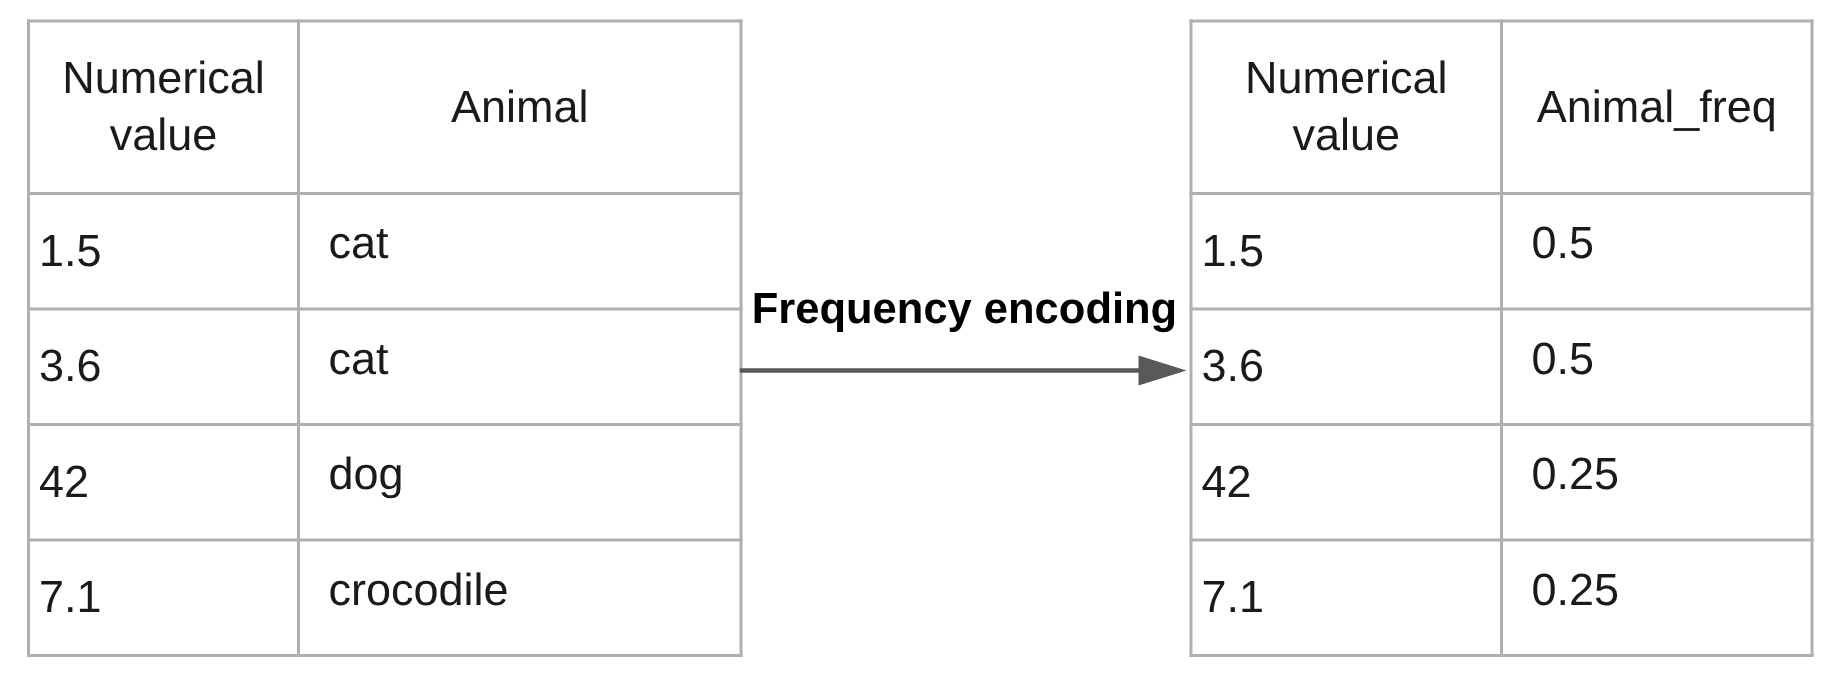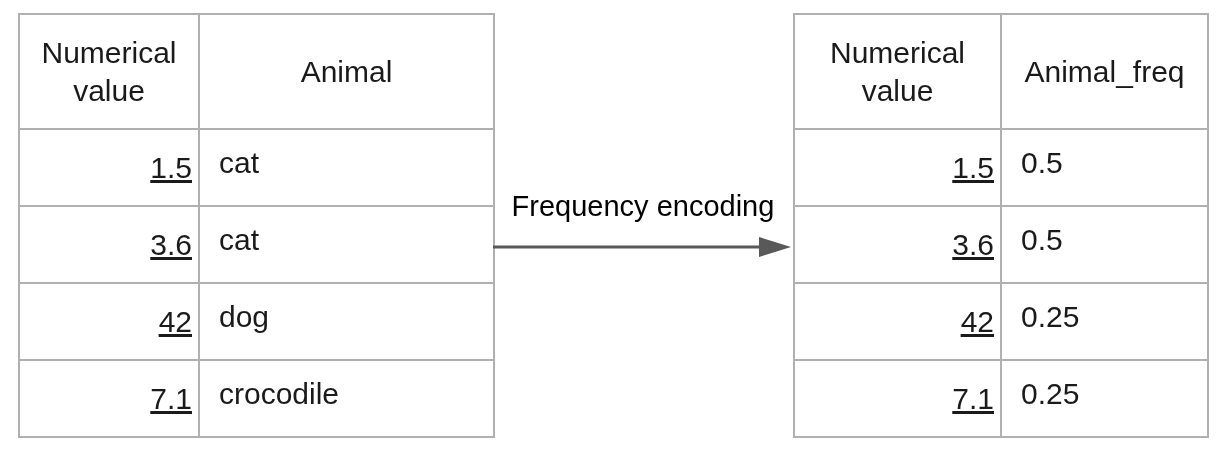--- a/index.html
+++ b/index.html
@@ -32,32 +32,32 @@
     font-weight: normal;
     vertical-align: middle;
   }
   .tbl tr.header-row th {
     height: 115px;
     text-align: center;
     line-height: 1.25;
     padding: 0 14px;
   }
   .tbl tr.data-row td { height: 77px; }
-  .tbl td.num { text-align: right; padding: 0 6px; text-decoration: underline; }
+  .tbl td.num { text-align: left; padding: 0 6px; }
   .tbl td.txt { text-align: left; padding: 0 8px 10px 19px; }
 
   .tbl-left  { left: 18px;  top: 13px; width: 475px; }
   .tbl-right { left: 793px; top: 13px; width: 414px; }
 
   .arrow-label {
     position: absolute;
     left: 493px; top: 190px; width: 300px;
     text-align: center;
     font-size: 29px;
-    font-weight: normal;
+    font-weight: bold;
     color: var(--label);
     white-space: nowrap;
   }
   .arrow-svg {
     position: absolute;
     left: 493px; top: 232px;
     width: 300px; height: 30px;
     display: block;
   }
 </style>

